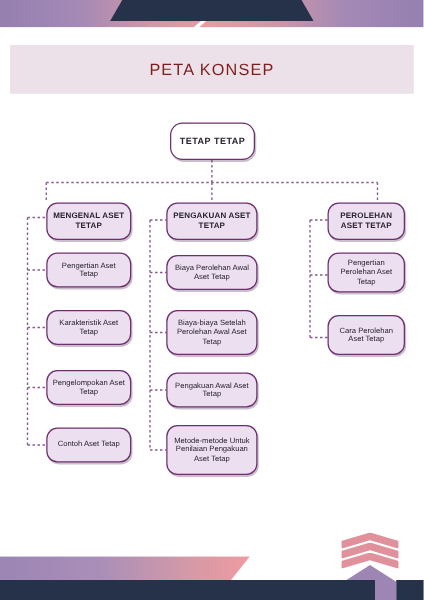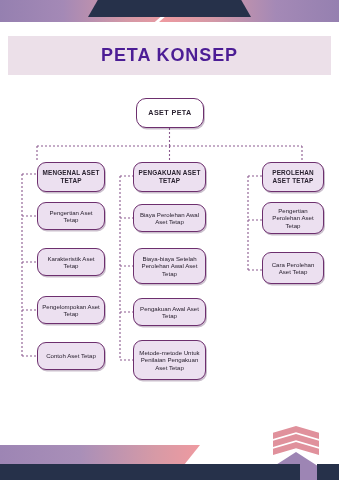--- a/index.html
+++ b/index.html
@@ -32,21 +32,21 @@
     clip-path:polygon(6% 0,94% 0,100% 100%,0 100%);
   }
 
   
   #title-band{
     position:absolute;left:8px;top:36px;width:323px;height:39px;
     background:#ece0e9;
     display:flex;align-items:center;justify-content:center;
   }
   #title-band .title-text{
-    font-size:18px;font-weight:bold;letter-spacing:.9px;color:#4c1d95;
+    font-size:13px;font-weight:normal;letter-spacing:.9px;color:#7f1d1d;
   }
 
   
   #map{
     position:absolute;left:0;top:84px;width:339px;height:320px;
   }
   #connectors{position:absolute;left:0;top:0;width:339px;height:320px;}
 
   
   .node{
@@ -145,21 +145,21 @@
       <line x1="120" y1="276" x2="133" y2="276"></line>
 
       <line x1="248" y1="92" x2="248" y2="186"></line>
       <line x1="248" y1="92" x2="262" y2="92"></line>
       <line x1="248" y1="136" x2="262" y2="136"></line>
       <line x1="248" y1="186" x2="262" y2="186"></line>
     </g>
   </svg>
 
   <div class="node root" style="left:136px;top:14px;width:68px;height:30px;">
-    <span>ASET PETA</span>
+    <span>TETAP TETAP</span>
   </div>
 
   <div class="node branch" style="left:37px;top:78px;width:68px;height:30px;">
     <span>MENGENAL ASET TETAP</span>
   </div>
   <div class="node leaf" style="left:37px;top:118px;width:68px;height:28px;">
     <span>Pengertian Aset Tetap</span>
   </div>
   <div class="node leaf" style="left:37px;top:164px;width:68px;height:28px;">
     <span>Karakteristik Aset Tetap</span>

